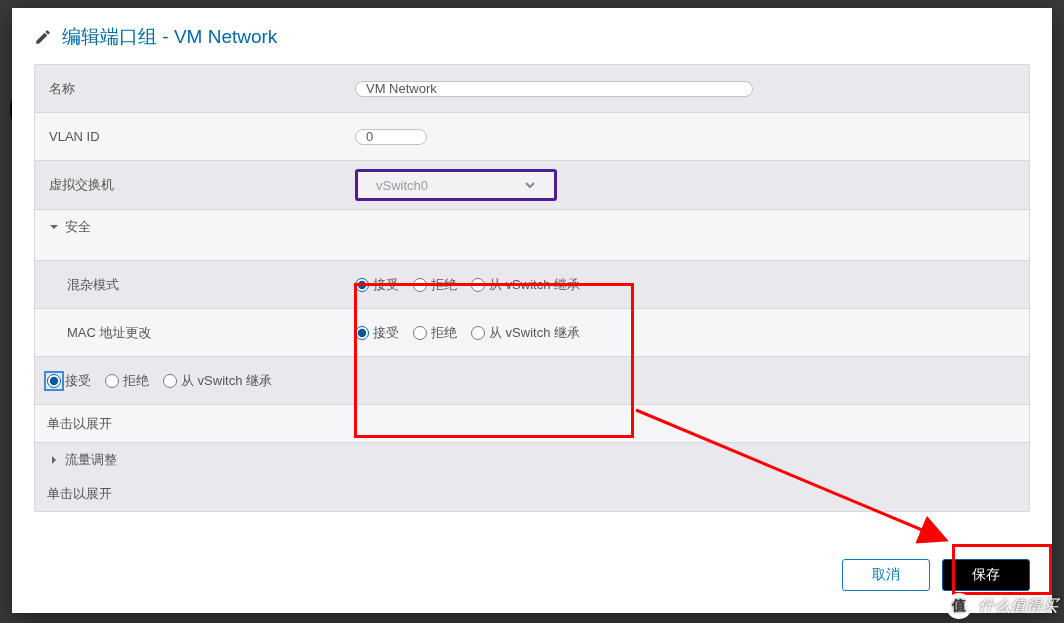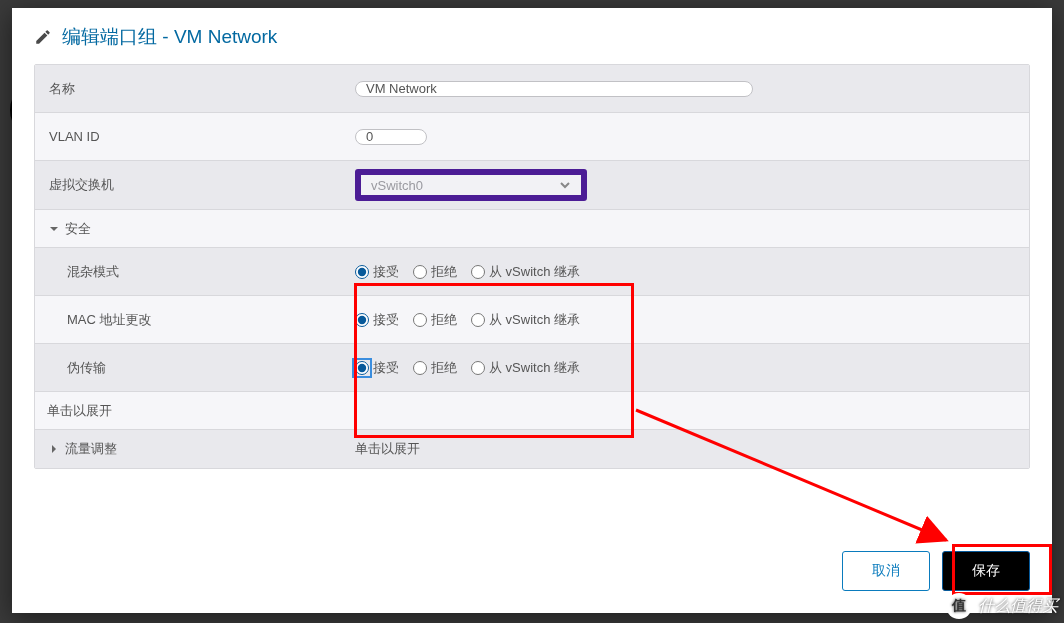--- a/index.html
+++ b/index.html
@@ -57,21 +57,21 @@
       overflow: hidden;
     }
     .form-row {
       display: flex;
       min-height: 48px;
       border-bottom: 1px solid #d8d8dc;
       background: #e9e9ed;
     }
     .form-row:nth-child(even) { background: #f6f6f9; }
     .form-row:last-child { border-bottom: none; }
-    .form-row.h-short { min-height: 38px; }
+    .form-row.h-short { min-height: 38px; flex-direction: column; }
     .label-cell {
       width: 308px;
       padding: 12px 14px;
       color: #555;
       font-size: 13px;
       display: flex;
       align-items: center;
       gap: 6px;
     }
     .label-cell.indent { padding-left: 32px; }
@@ -90,31 +90,31 @@
       border-radius: 15px;
       padding: 6px 10px;
       font-size: 13px;
       color: #555;
       background: #fff;
       height: 16px;
     }
     .input-name { width: 398px; }
     .input-vlan { width: 72px; }
     .select-vswitch {
-      width: 232px;
+      width: 202px;
       height: 32px;
-      border: 6px solid #4c1d95;
+      border: 3px solid #4c1d95;
       border-radius: 3px;
       background: #f2f2f5;
       color: #9a9aa0;
       font-size: 13px;
       display: flex;
       align-items: center;
       justify-content: space-between;
-      padding: 0 10px;
+      padding: 0 18px;
       cursor: default;
     }
     .chevron { width: 12px; height: 12px; }
     .chevron path { stroke: #888; stroke-width: 2; fill: none; }
     .radio-group { display: flex; align-items: center; gap: 14px; }
     .radio-item { display: inline-flex; align-items: center; gap: 4px; cursor: pointer; }
     input[type="radio"] { width: 14px; height: 14px; accent-color: #07599a; cursor: pointer; }
     .radio-item.focused input[type="radio"] {
       outline: 2px solid #3a8dde;
       outline-offset: 1px;
@@ -127,21 +127,21 @@
       fill: #666;
     }
     .modal-footer {
       padding: 14px 22px 22px;
       display: flex;
       justify-content: flex-end;
       gap: 12px;
     }
     .btn {
       min-width: 88px;
-      height: 40px;
+      height: 32px;
       border-radius: 3px;
       font-size: 14px;
       cursor: pointer;
       border: 1px solid;
       display: inline-flex;
       align-items: center;
       justify-content: center;
     }
     .btn-secondary { background: #fff; color: #0a7bbd; border-color: #0a7bbd; }
     .btn-primary { background: #000000; color: #fff; border-color: #07599a; }
@@ -261,21 +261,20 @@
               </label>
             <label class="radio-item">
                 <input type="radio" name="mac" style="">
                 <span>从 vSwitch 继承</span>
               </label>
           </div>
         </div>
       </div>
 
       <div class="form-row">
-        <div class="label-cell indent">伪传输</div>
         <div class="value-cell">
           <div class="radio-group">
             <label class="radio-item focused">
                 <input type="radio" name="ft" checked="" style="">
                 <span>接受</span>
               </label>
             <label class="radio-item">
                 <input type="radio" name="ft" style="">
                 <span>拒绝</span>
               </label>

